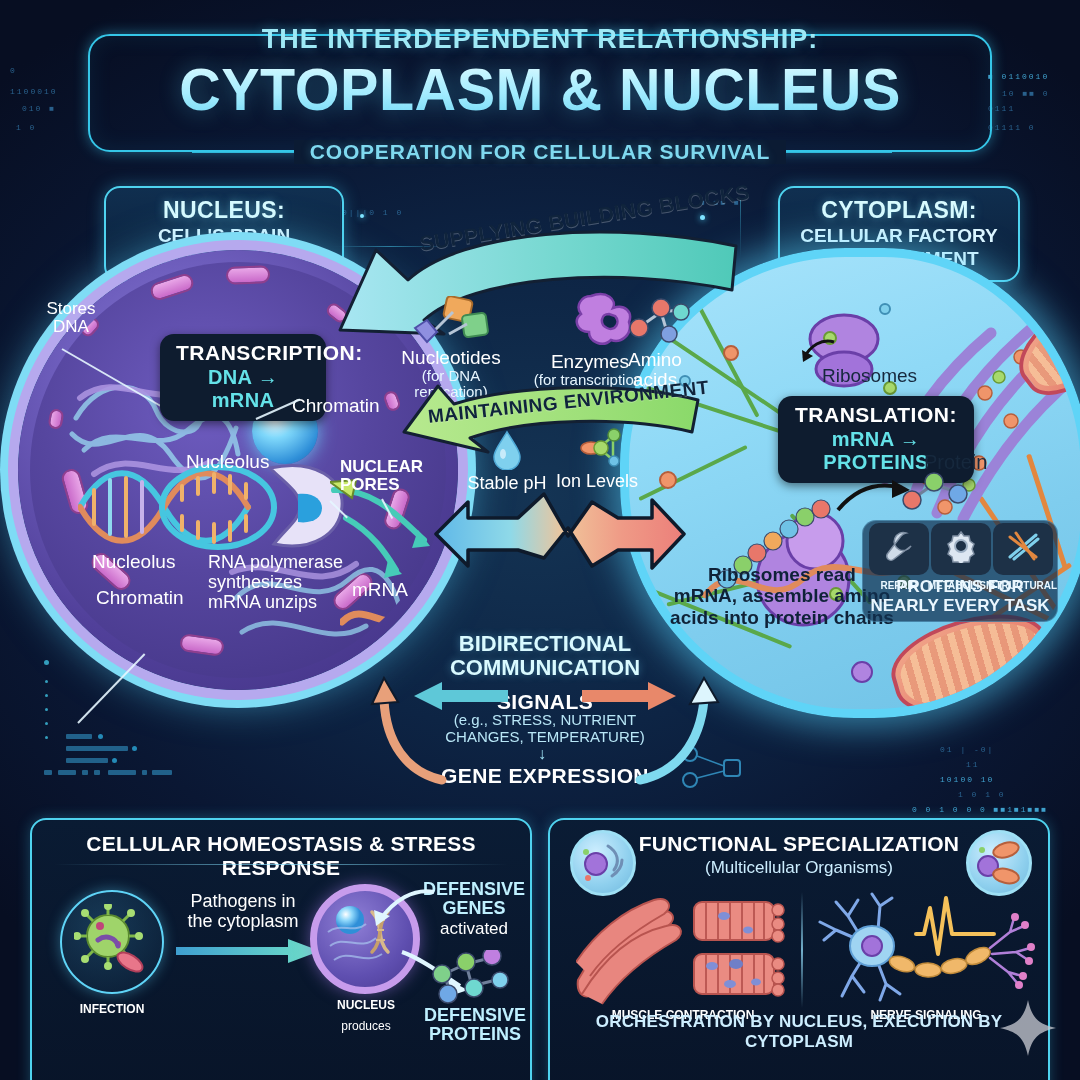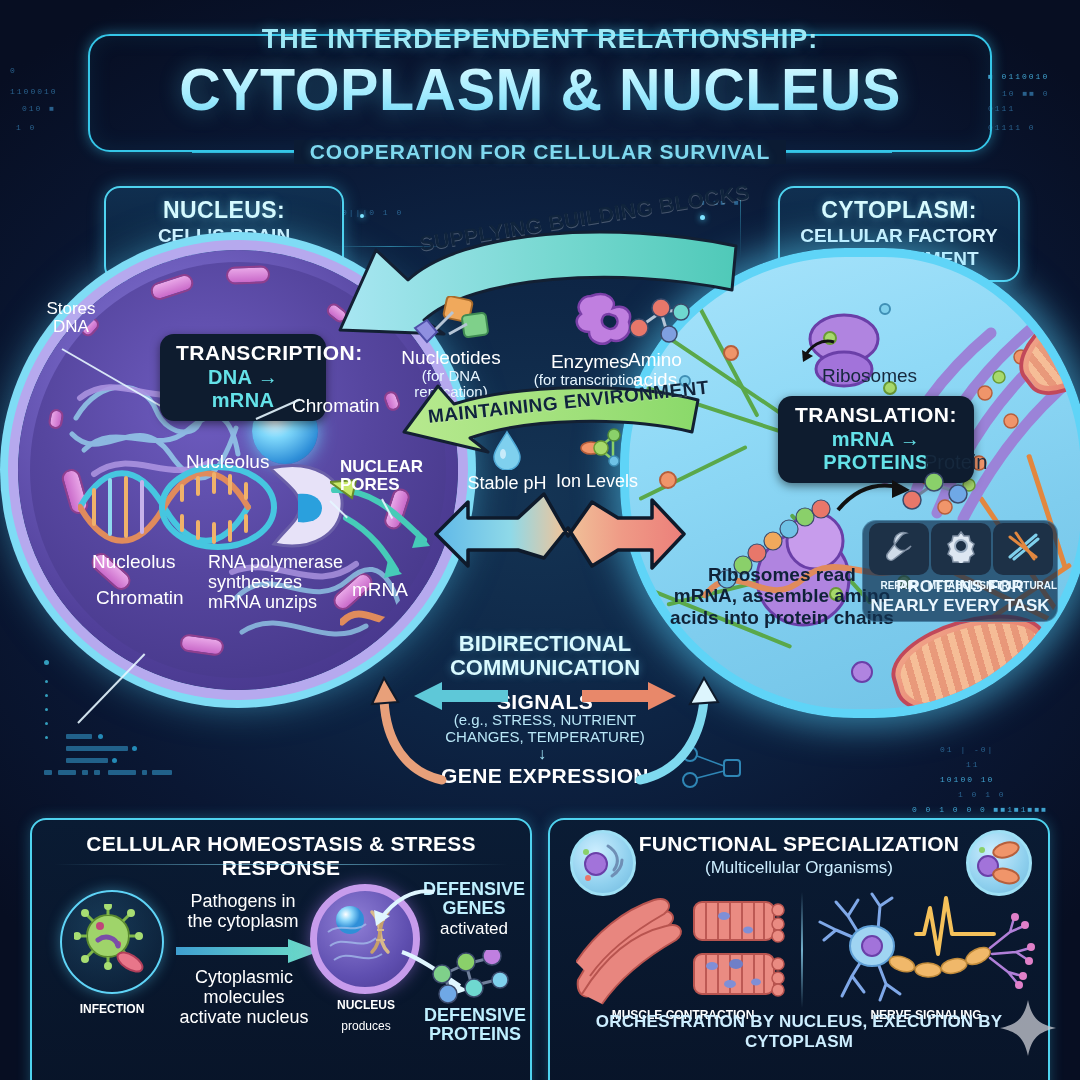--- a/index.html
+++ b/index.html
@@ -702,25 +702,20 @@
     </div>
     <svg style="position:absolute; left:144px; top:118px;" width="146" height="26" viewBox="0 0 146 26">
       <defs>
           <linearGradient id="gArrL" x1="0" y1="0" x2="1" y2="0">
         <stop offset="0%" stop-color="#3f9fd0"></stop>
             <stop offset="100%" stop-color="#6fe0c8"></stop>
           </linearGradient>
         </defs>
       <path d="M0 9 L112 9 L112 1 L144 13 L112 25 L112 17 L0 17 Z" fill="url(#gArrL)"></path>
     </svg>
-    <div class="bp-cap2" style="left:134px; top:148px; width:156px; font-size:18px;">
-      <span>Cytoplasmic</span><br>
-      <span>molecules</span><br>
-      <span>activate nucleus</span>
-    </div>
 
     <div class="circle-ico" style="left:278px; top:64px; width:110px; height:110px;
                 background: radial-gradient(circle at 38% 32%, #8f7fd6, #5f4fb0 62%, #4a3a92 100%);
                 border: 7px solid #c79cec; box-shadow: 0 0 16px rgba(160,120,230,.5);"></div>
     <svg style="position:absolute; left:288px; top:74px;" width="90" height="90" viewBox="0 0 90 90">
       <circle cx="30" cy="26" r="14" fill="url(#gNucl)"></circle>
       <defs>
           <radialGradient id="gNucl" cx="35%" cy="30%">
         <stop offset="0%" stop-color="#ffffff"></stop>
             <stop offset="45%" stop-color="#8fd8fb"></stop>

